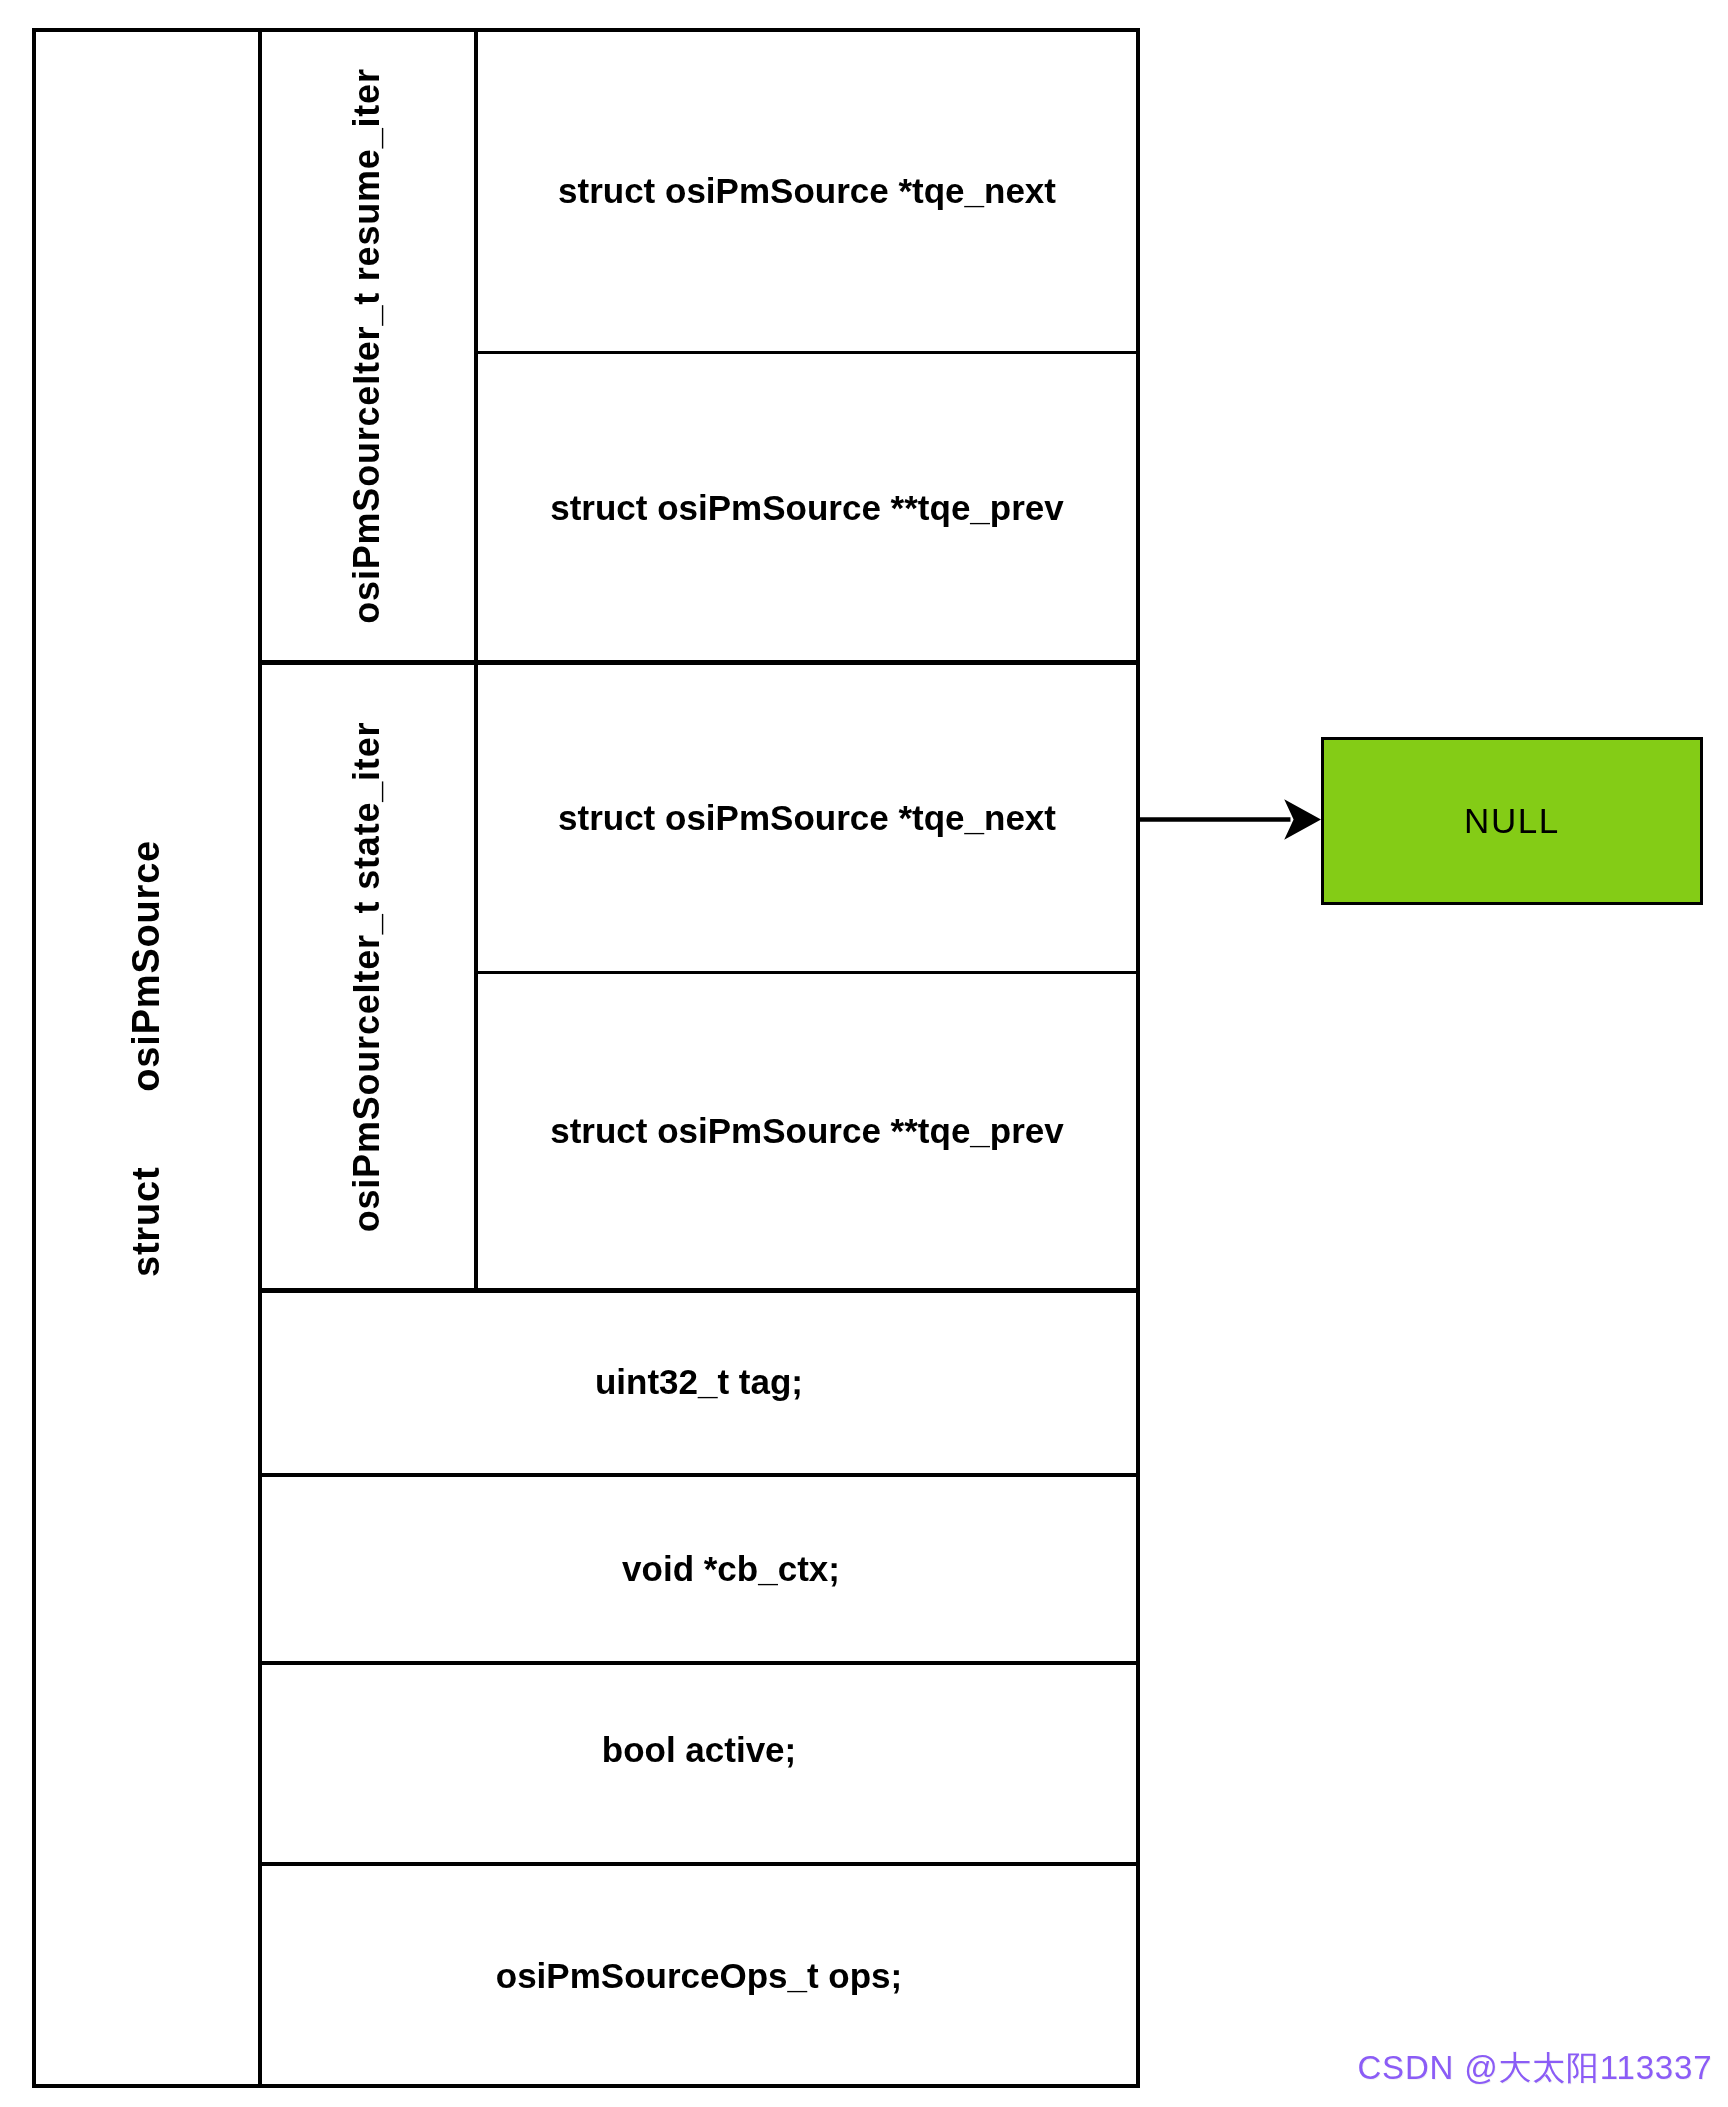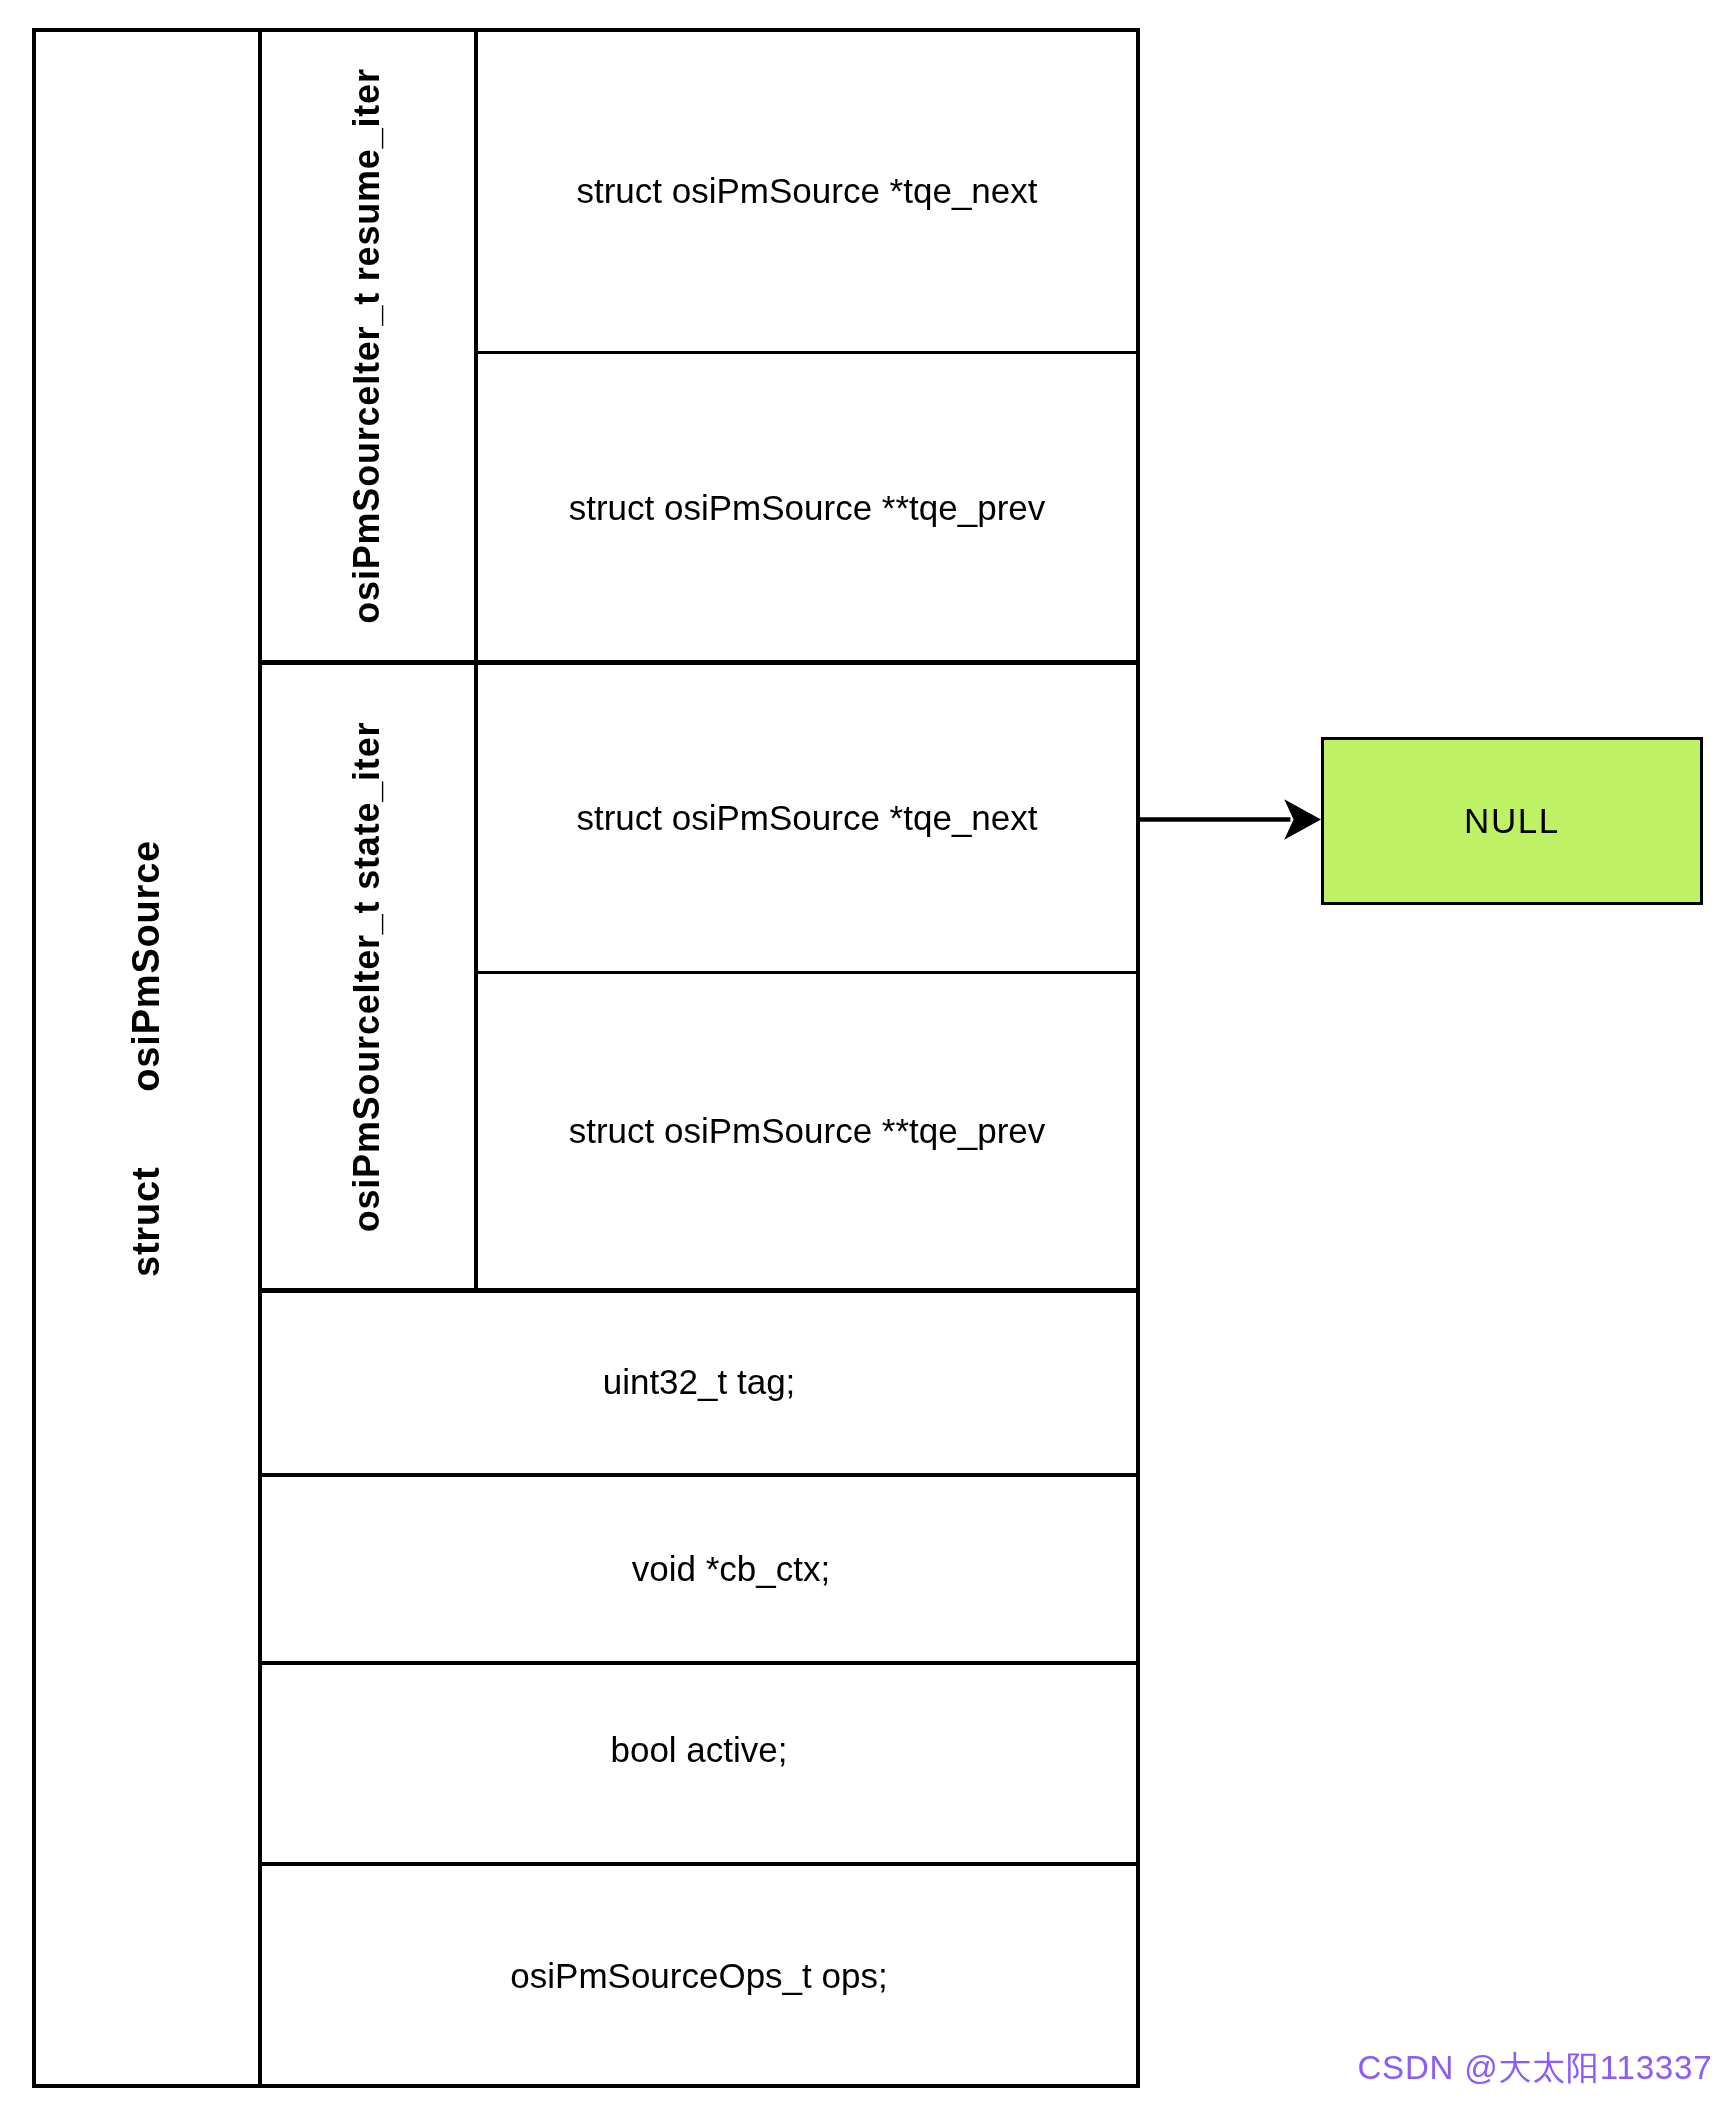--- a/index.html
+++ b/index.html
@@ -22,21 +22,21 @@
   }
   .cell {
     position: absolute;
     display: flex;
     align-items: center;
     justify-content: center;
     text-align: center;
   }
   .field-text {
     font-size: 35px;
-    font-weight: 400;
+    font-weight: 700;
     white-space: nowrap;
   }
   .vcell {
     position: absolute;
     display: flex;
     align-items: center;
     justify-content: center;
   }
   .vtext {
     transform: rotate(-90deg);
@@ -62,21 +62,21 @@
     left: 1321px;
     top: 737px;
     width: 376px;
     height: 162px;
     border: 3.9px solid #000;
     display: flex;
     align-items: center;
     justify-content: center;
     font-size: 35px;
     letter-spacing: 1.6px;
-    background: #bef264;
+    background: #84cc16;
   }
   .arrow-svg {
     position: absolute;
     left: 1137px;
     top: 788px;
     width: 184px;
     height: 63px;
   }
   .watermark {
     position: absolute;

